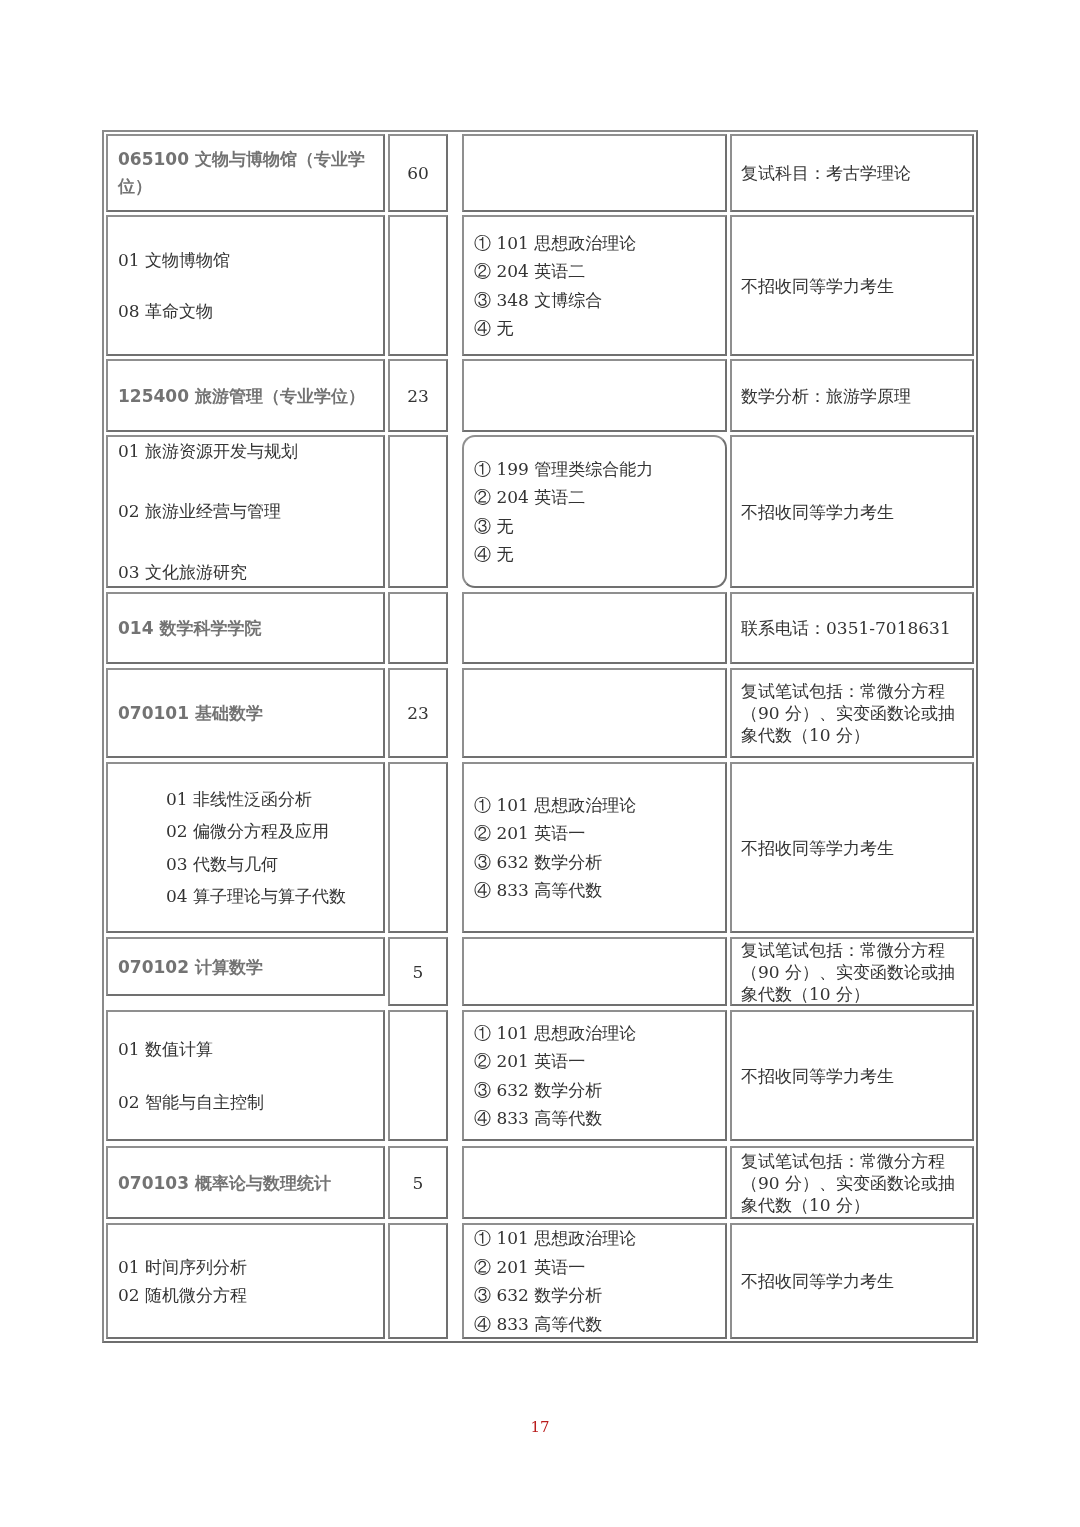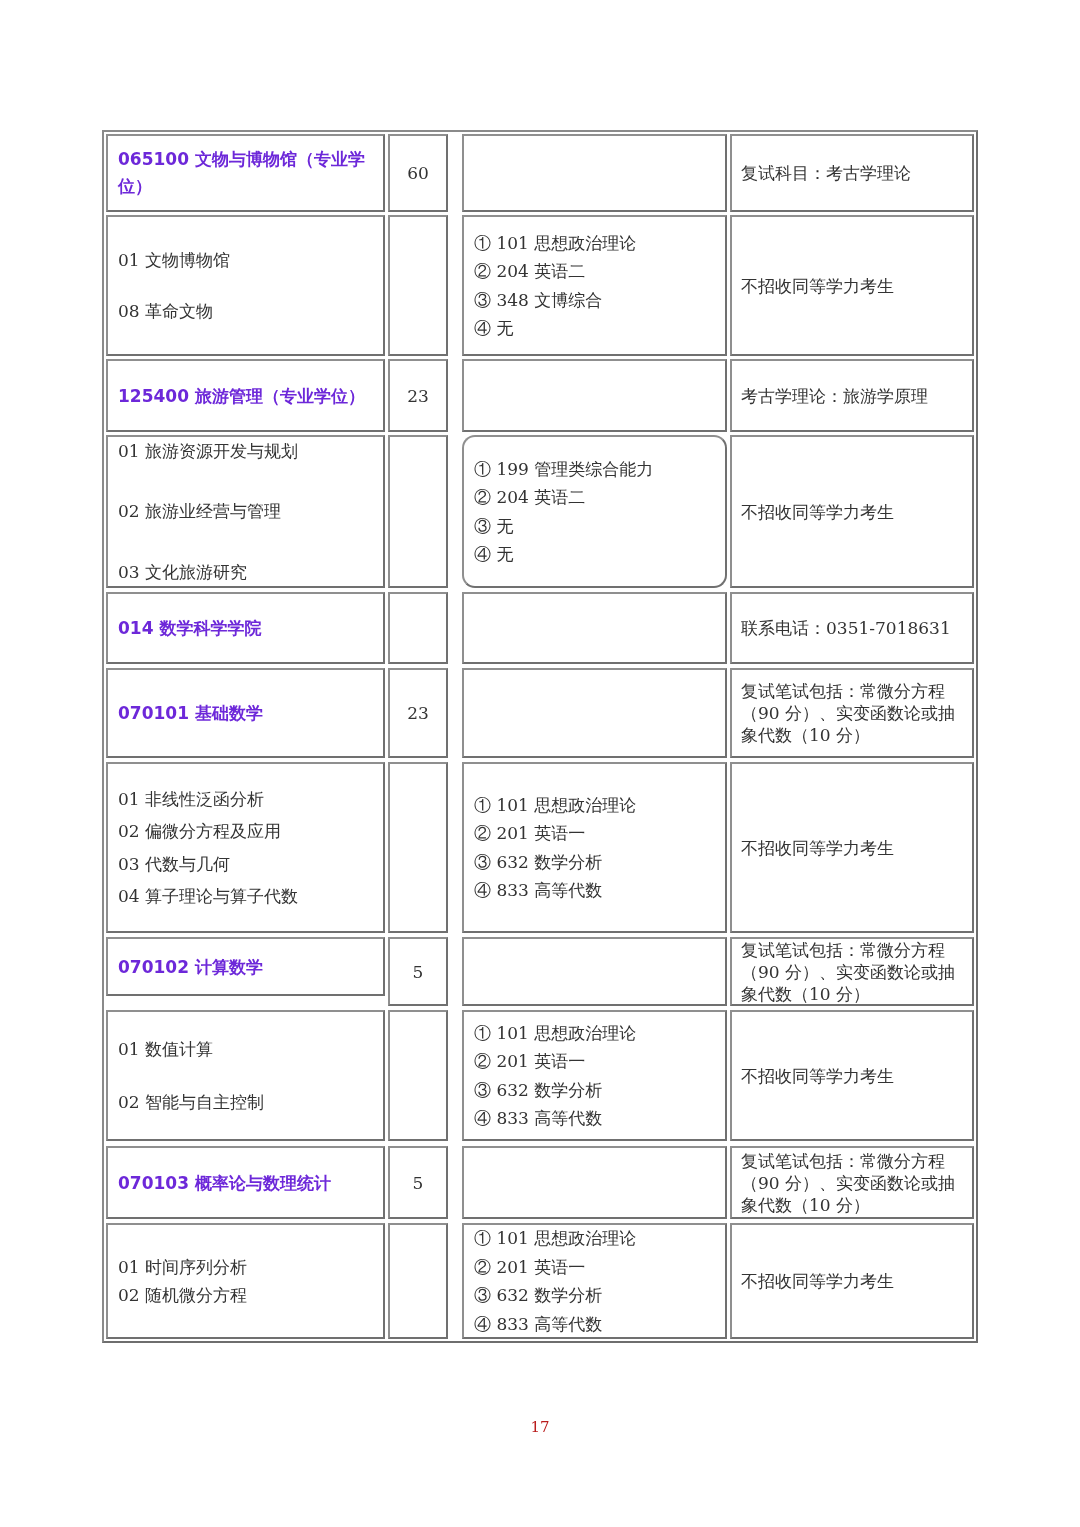--- a/index.html
+++ b/index.html
@@ -8,21 +8,21 @@
   .page { position: absolute; left: 0; top: 0; width: 1080px; height: 1527px; }
   .tbl { position: absolute; left: 102px; top: 130px; width: 876px; height: 1213px;
          box-sizing: border-box; border: 2px solid #8a8a8a; border-right-color: #6e6e6e; border-bottom-color: #6e6e6e; }
   .cell { position: absolute; box-sizing: border-box; border: 2px solid #8f8f8f;
           border-right-color: #707070; border-bottom-color: #707070;
           display: flex; align-items: center; font-size: 17px; line-height: 22px; }
   .c1 { left: 106px; width: 279px; padding-left: 10px; }
   .c2 { left: 388px; width: 60px; justify-content: center; }
   .c3 { left: 462px; width: 265px; padding-left: 10px; }
   .c4 { left: 730px; width: 244px; padding-left: 9px; padding-right: 4px; }
-  .bold { font-weight: bold; color: #6d28d9; font-family: "DejaVu Sans", "Liberation Sans", sans-serif; font-size: 17px; }
+  .bold { font-weight: bold; color: #737373; font-family: "DejaVu Sans", "Liberation Sans", sans-serif; font-size: 17px; }
   .subj { display: flex; flex-direction: column; }
   .subj span { line-height: 28.5px; }
   .note { line-height: 22px; font-size: 17px; }
   .pagenum { position: absolute; left: 0; width: 1080px; top: 1418px; text-align: center; font-size: 15px; color: #b91c1c; }
 </style>
 </head>
 <body>
 
 <div class="page">
   <div class="tbl"></div>
@@ -62,21 +62,21 @@
   <div class="cell c1" style="top:359px;height:73px;">
       <span class="bold">125400 旅游管理（专业学位）</span>
     </div>
   <div class="cell c2" style="top:359px;height:73px;">
       <span>23</span>
     </div>
   <div class="cell c3" style="top:359px;height:73px;">
       <span></span>
     </div>
   <div class="cell c4" style="top:359px;height:73px;">
-      <span class="note">考古学理论：旅游学原理</span>
+      <span class="note">数学分析：旅游学原理</span>
     </div>
 
   <div class="cell c1" style="top:435px;height:153px;">
     <div class="subj" style="gap:32px;">
       <span>01 旅游资源开发与规划</span>
       <span>02 旅游业经营与管理</span>
       <span>03 文化旅游研究</span>
     </div>
   </div>
   <div class="cell c2" style="top:435px;height:153px;"></div>
@@ -112,21 +112,21 @@
       <span>23</span>
     </div>
   <div class="cell c3" style="top:668px;height:90px;">
       <span></span>
     </div>
   <div class="cell c4" style="top:668px;height:90px;">
       <span class="note">复试笔试包括：常微分方程（90 分）、实变函数论或抽象代数（10 分）</span>
     </div>
 
   <div class="cell c1" style="top:762px;height:171px;">
-    <div class="subj" style="gap:4px;">
+    <div class="subj" style="gap:4px;margin-left:48px;">
       <span>01 非线性泛函分析</span>
       <span>02 偏微分方程及应用</span>
       <span>03 代数与几何</span>
       <span>04 算子理论与算子代数</span>
     </div>
   </div>
   <div class="cell c2" style="top:762px;height:171px;"></div>
   <div class="cell c3" style="top:762px;height:171px;">
     <div class="subj">
       <span>① 101 思想政治理论</span>

